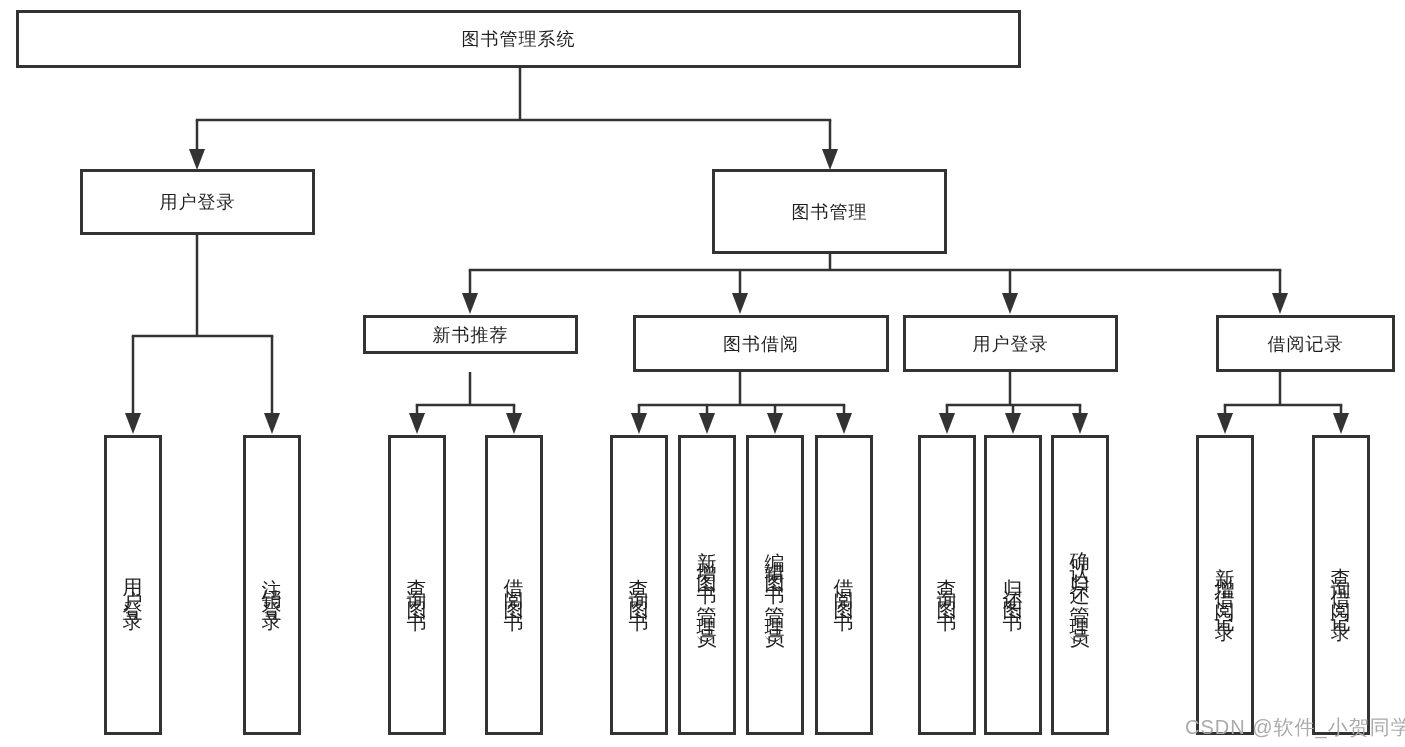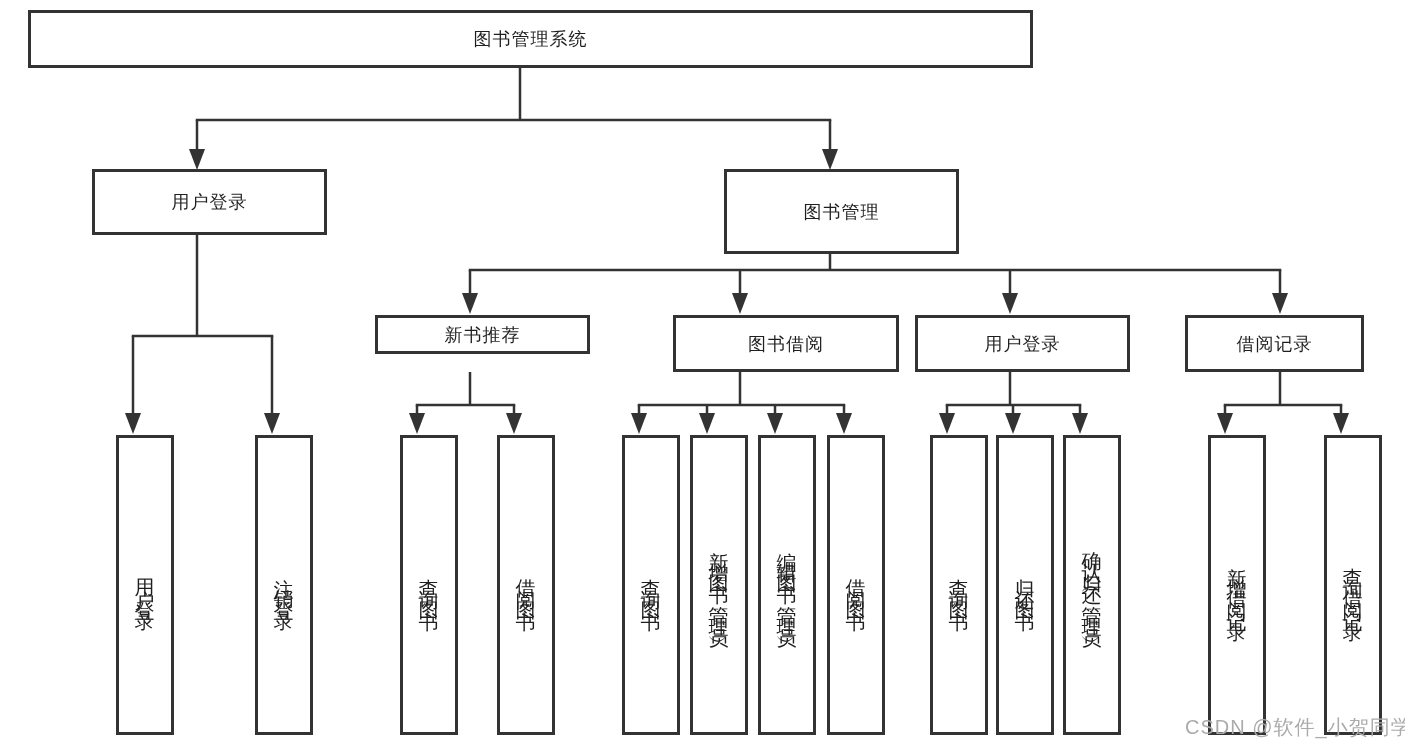--- a/index.html
+++ b/index.html
@@ -33,21 +33,20 @@
     position: absolute;
     background: var(--bg);
     border: 3px solid var(--line);
     color: var(--text);
     display: flex;
     align-items: center;
     justify-content: center;
     z-index: 2;
     font-size: 18px;
     letter-spacing: 1px;
-    margin-left: 12px;
   }
 
   .leaf { width: 58px; height: 300px; top: 435px; }
 
   .vtext {
     writing-mode: vertical-rl;
     text-orientation: mixed;
     font-size: 20px;
     letter-spacing: 0.55em;
     line-height: 1;
@@ -131,23 +130,23 @@
     <line x1="1341" y1="405" x2="1341" y2="416"></line>
     <polygon points="1333,413 1349,413 1341,434"></polygon>
   </svg>
 
   <div class="node" style="left:16px;top:10px;width:1005px;height:58px">图书管理系统</div>
 
   <div class="node" style="left:80px;top:169px;width:235px;height:66px">用户登录</div>
   <div class="node" style="left:712px;top:169px;width:235px;height:85px">图书管理</div>
 
   <div class="node" style="left:363px;top:315px;width:215px;height:39px">新书推荐</div>
-  <div class="node" style="left:661px;top:315px;width:226px;height:57px">图书借阅</div>
+  <div class="node" style="left:633px;top:315px;width:256px;height:57px">图书借阅</div>
   <div class="node" style="left:903px;top:315px;width:215px;height:57px">用户登录</div>
-  <div class="node" style="left:1173px;top:315px;width:179px;height:57px">借阅记录</div>
+  <div class="node" style="left:1216px;top:315px;width:179px;height:57px">借阅记录</div>
 
   <div class="node leaf" style="left:104px">
     <span class="vtext">用户登录</span>
   </div>
   <div class="node leaf" style="left:243px">
     <span class="vtext">注销登录</span>
   </div>
 
   <div class="node leaf" style="left:388px">
     <span class="vtext">查询图书</span>

